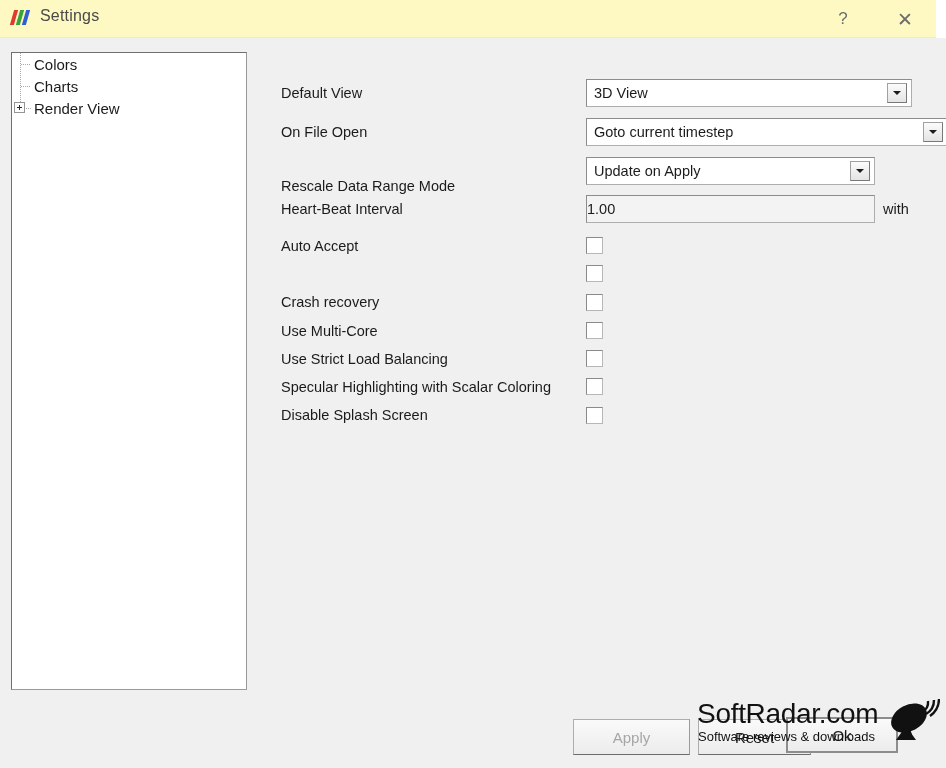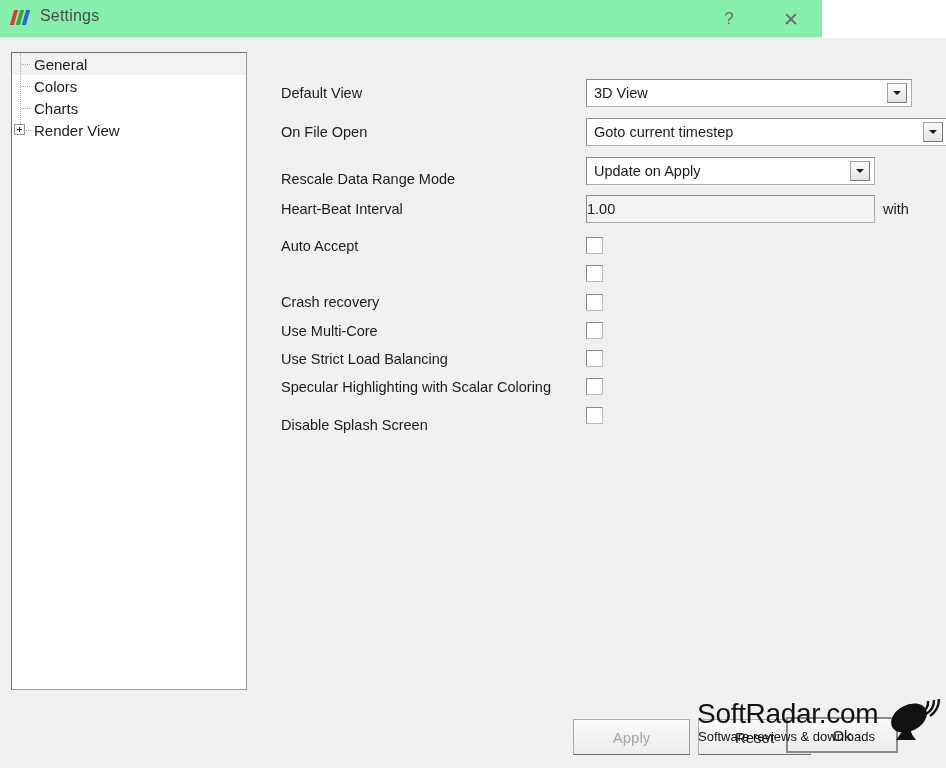--- a/index.html
+++ b/index.html
@@ -12,22 +12,22 @@
     height: 768px;
     font-family: "Liberation Sans", sans-serif;
     overflow: hidden;
     position: relative;
   }
 
   
   #titlebar {
     position: absolute;
     left: 0; top: 0;
-    width: 822px; height: 38px;
-    background: #86efac;
+    width: 936px; height: 38px;
+    background: #fef9c3;
     border-bottom: 1px solid #e8e8e8;
     box-sizing: border-box;
   }
   #app-icon {
     position: absolute;
     left: 12px; top: 10px;
     width: 22px; height: 15px;
   }
   .logo-bar {
     position: absolute;
@@ -255,27 +255,20 @@
   <div id="title-text">Settings</div>
 
   <div class="win-btn" id="help-button">?</div>
   <div class="win-btn" id="close-button">✕</div>
 </div>
 
 <div id="dialog-body">
 
   <div id="tree-panel">
 
-    <div class="tree-row selected" style="top:0;">
-      <span class="tree-indent">
-        <span class="vline"></span>
-          <span class="hline"></span>
-      </span>
-      <span class="tree-label">General</span>
-    </div>
 
     <div class="tree-row">
       <span class="tree-indent">
         <span class="vline"></span>
           <span class="hline"></span>
       </span>
       <span class="tree-label">Colors</span>
     </div>
 
 
@@ -309,21 +302,21 @@
     </div>
 
     <div class="form-row" style="top:80px;">
       <span class="form-label">On File Open</span>
     </div>
     <div class="combo" style="left:586px; top:80px; width:362px;">
       <span class="combo-text">Goto current timestep</span>
       <span class="combo-arrow"></span>
     </div>
 
-    <div class="form-row" style="top:127px;">
+    <div class="form-row" style="top:134px;">
       <span class="form-label">Rescale Data Range Mode</span>
     </div>
     <div class="combo" style="left:586px; top:119px; width:289px;">
       <span class="combo-text">Update on Apply</span>
       <span class="combo-arrow"></span>
     </div>
 
     <div class="form-row" style="top:157px;">
       <span class="form-label">Heart-Beat Interval</span>
     </div>
@@ -350,21 +343,21 @@
     <div class="form-row" style="top:307px;">
       <span class="form-label">Use Strict Load Balancing</span>
     </div>
     <div class="checkbox" style="left:586px; top:312px;"></div>
 
     <div class="form-row" style="top:335px;">
       <span class="form-label">Specular Highlighting with Scalar Coloring</span>
     </div>
     <div class="checkbox" style="left:586px; top:340px;"></div>
 
-    <div class="form-row" style="top:363px;margin-top:10px;">
+    <div class="form-row" style="top:363px;">
       <span class="form-label">Disable Splash Screen</span>
     </div>
     <div class="checkbox" style="left:586px; top:369px;"></div>
 
   </div>
 
   <div class="dlg-button disabled" style="left:573px; top:681px; width:117px;">Apply</div>
 
   <div class="dlg-button" style="left:698px; top:681px; width:113px;">Reset</div>
 

